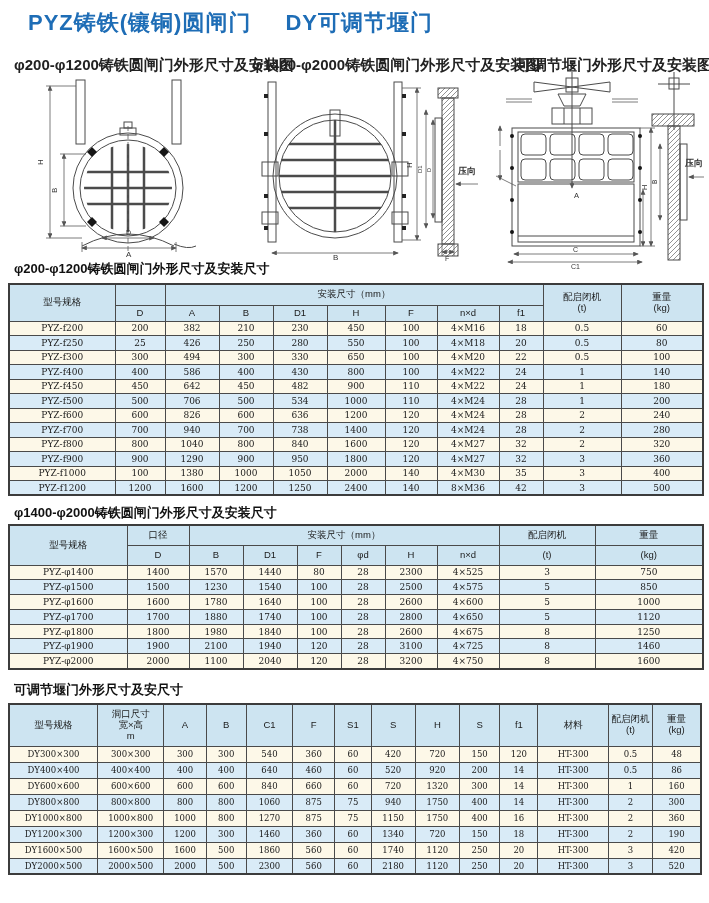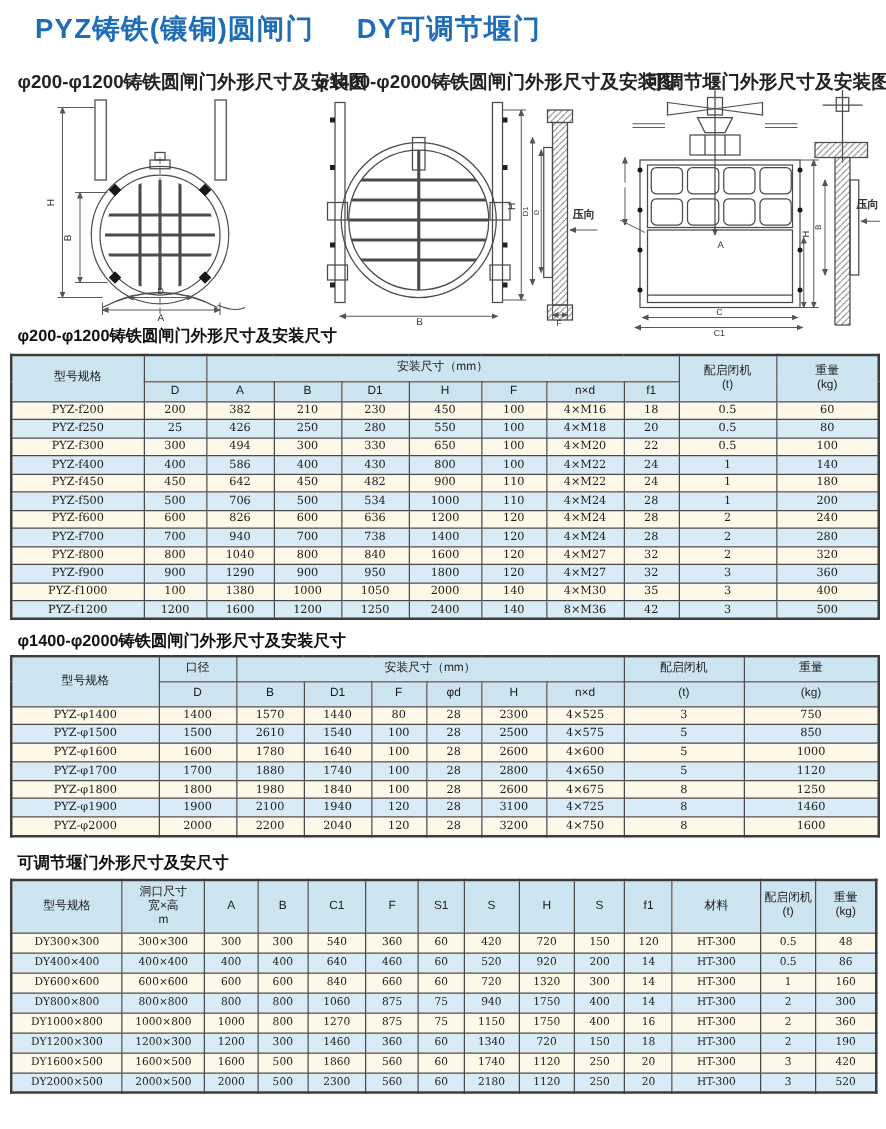--- a/index.html
+++ b/index.html
@@ -492,21 +492,21 @@
         <td>80</td>
         <td>28</td>
         <td>2300</td>
         <td>4×525</td>
         <td>3</td>
         <td>750</td>
       </tr>
       <tr>
         <td>PYZ-φ1500</td>
         <td>1500</td>
-        <td>2610</td>
+        <td>1230</td>
         <td>1540</td>
         <td>100</td>
         <td>28</td>
         <td>2500</td>
         <td>4×575</td>
         <td>5</td>
         <td>850</td>
       </tr>
       <tr>
         <td>PYZ-φ1600</td>
@@ -552,21 +552,21 @@
         <td>120</td>
         <td>28</td>
         <td>3100</td>
         <td>4×725</td>
         <td>8</td>
         <td>1460</td>
       </tr>
       <tr>
         <td>PYZ-φ2000</td>
         <td>2000</td>
-        <td>2200</td>
+        <td>1100</td>
         <td>2040</td>
         <td>120</td>
         <td>28</td>
         <td>3200</td>
         <td>4×750</td>
         <td>8</td>
         <td>1600</td>
       </tr>
     </tbody>
 </table>

